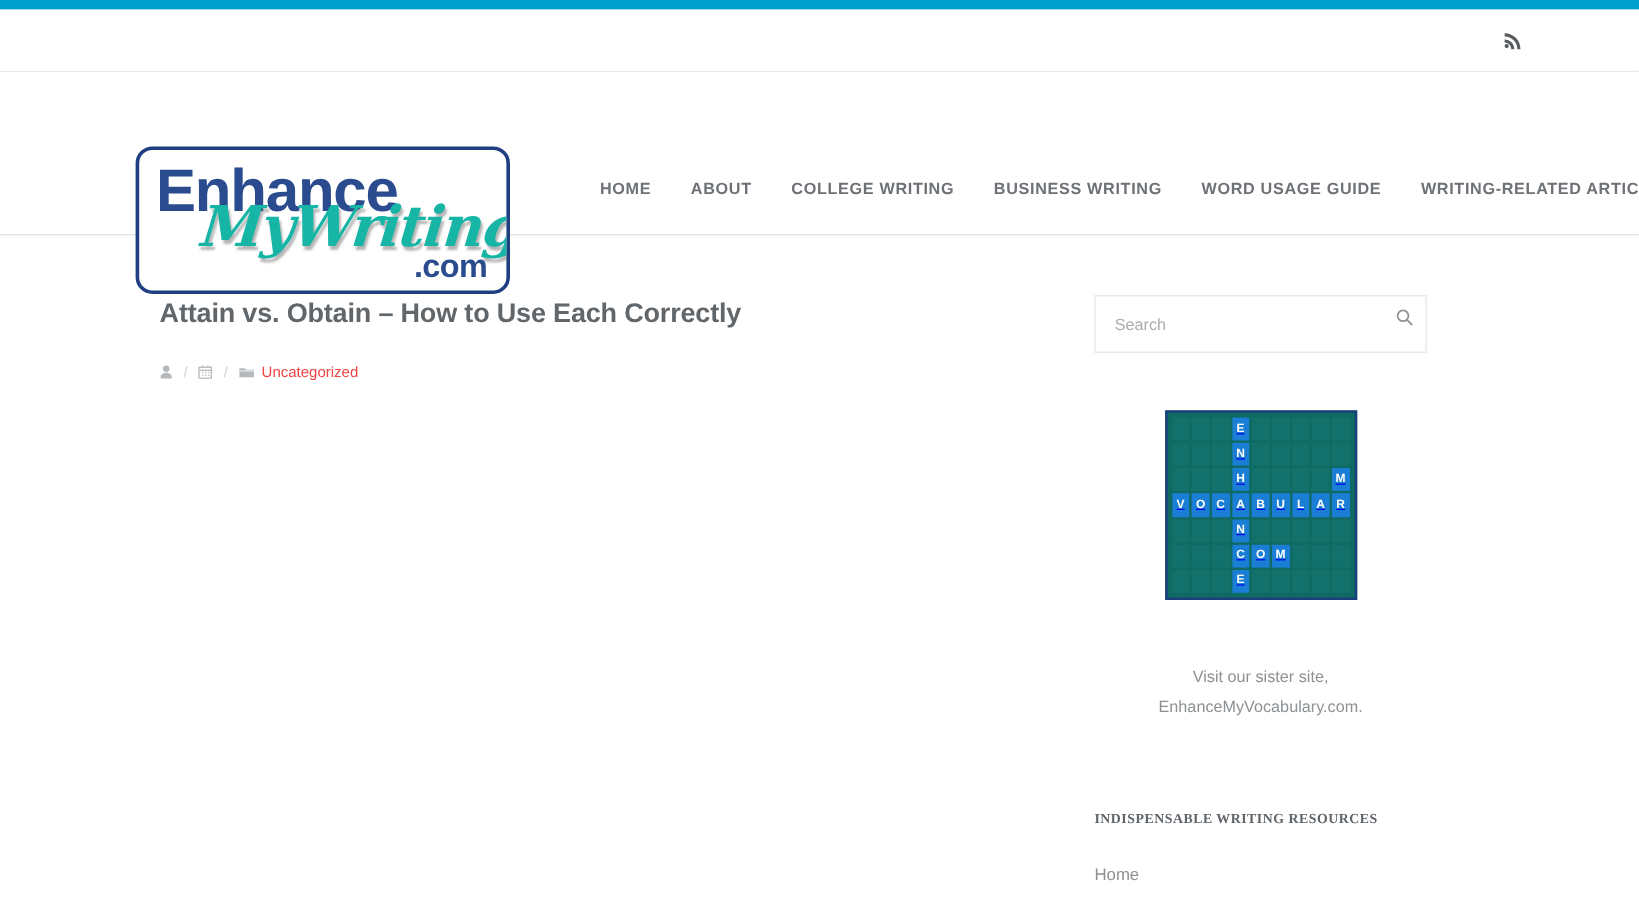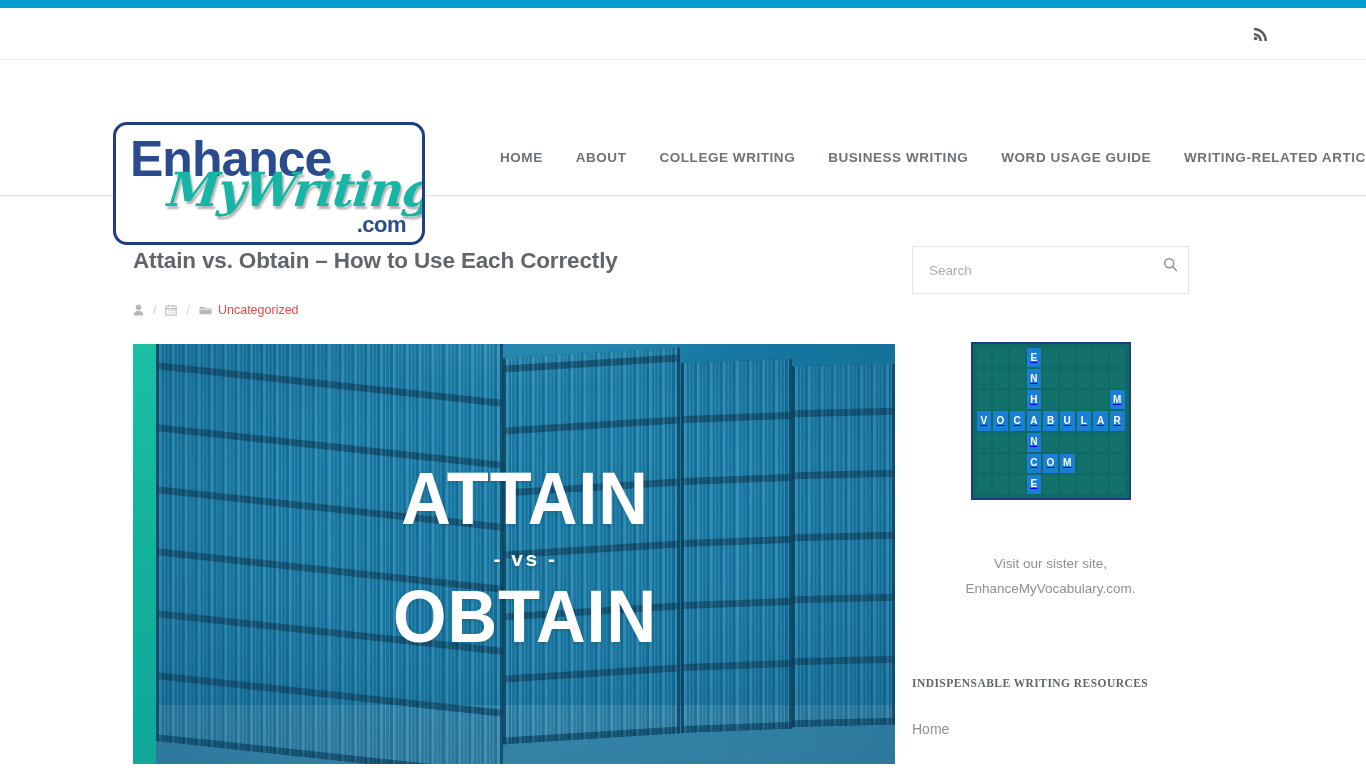--- a/index.html
+++ b/index.html
@@ -89,21 +89,21 @@
     color: #16b5a6;
     letter-spacing: -1.5px;
     text-shadow: 2px 3px 2px rgba(90,90,90,0.45);
     transform: skewX(-6deg);
   }
   .logo-dotcom {
     position: absolute;
     right: 16px;
     bottom: 4px;
     font-family: "Liberation Sans", sans-serif;
-    font-size: 22px;
+    font-size: 27px;
     font-weight: 700;
     color: #2b4b8f;
     letter-spacing: -0.5px;
   }
 
   
   .main-nav {
     position: absolute;
     left: 500px;
     top: 86px;
@@ -435,35 +435,20 @@
         <span class="meta-sep">/</span>
         <span class="meta-icon">
           <svg width="13" height="11" viewBox="0 0 16 13" fill="currentColor" aria-hidden="true">
             <path d="M0.6 2.0h5.4l1.5 1.7h8.0v7.5H0.6z"></path>
             <path d="M0.6 4.4h15v1.0h-15z" fill="#ffffff" opacity="0.9"></path>
           </svg>
         </span>
         <a class="meta-cat" href="#">Uncategorized</a>
       </div>
 
-      <figure class="featured-image">
-        <div class="fi-stripe"></div>
-        <div class="fi-photo">
-          <div class="shelf-bank bank-a"></div>
-          <div class="shelf-bank bank-b"></div>
-          <div class="shelf-bank bank-c"></div>
-          <div class="shelf-bank bank-d"></div>
-          <div class="fi-vignette"></div>
-        </div>
-        <div class="fi-text">
-          <div class="fi-word">ATTAIN</div>
-          <div class="fi-vs">- vs -</div>
-          <div class="fi-word">OBTAIN</div>
-        </div>
-      </figure>
 
     </main>
 
     <aside class="sidebar">
 
       <div class="search-widget">
         <input class="search-input" type="text" placeholder="Search" style="">
         <button class="search-btn">
           <span>
             <svg width="15" height="15" viewBox="0 0 17 17" fill="none" stroke="currentColor" stroke-width="1.7" aria-hidden="true">

